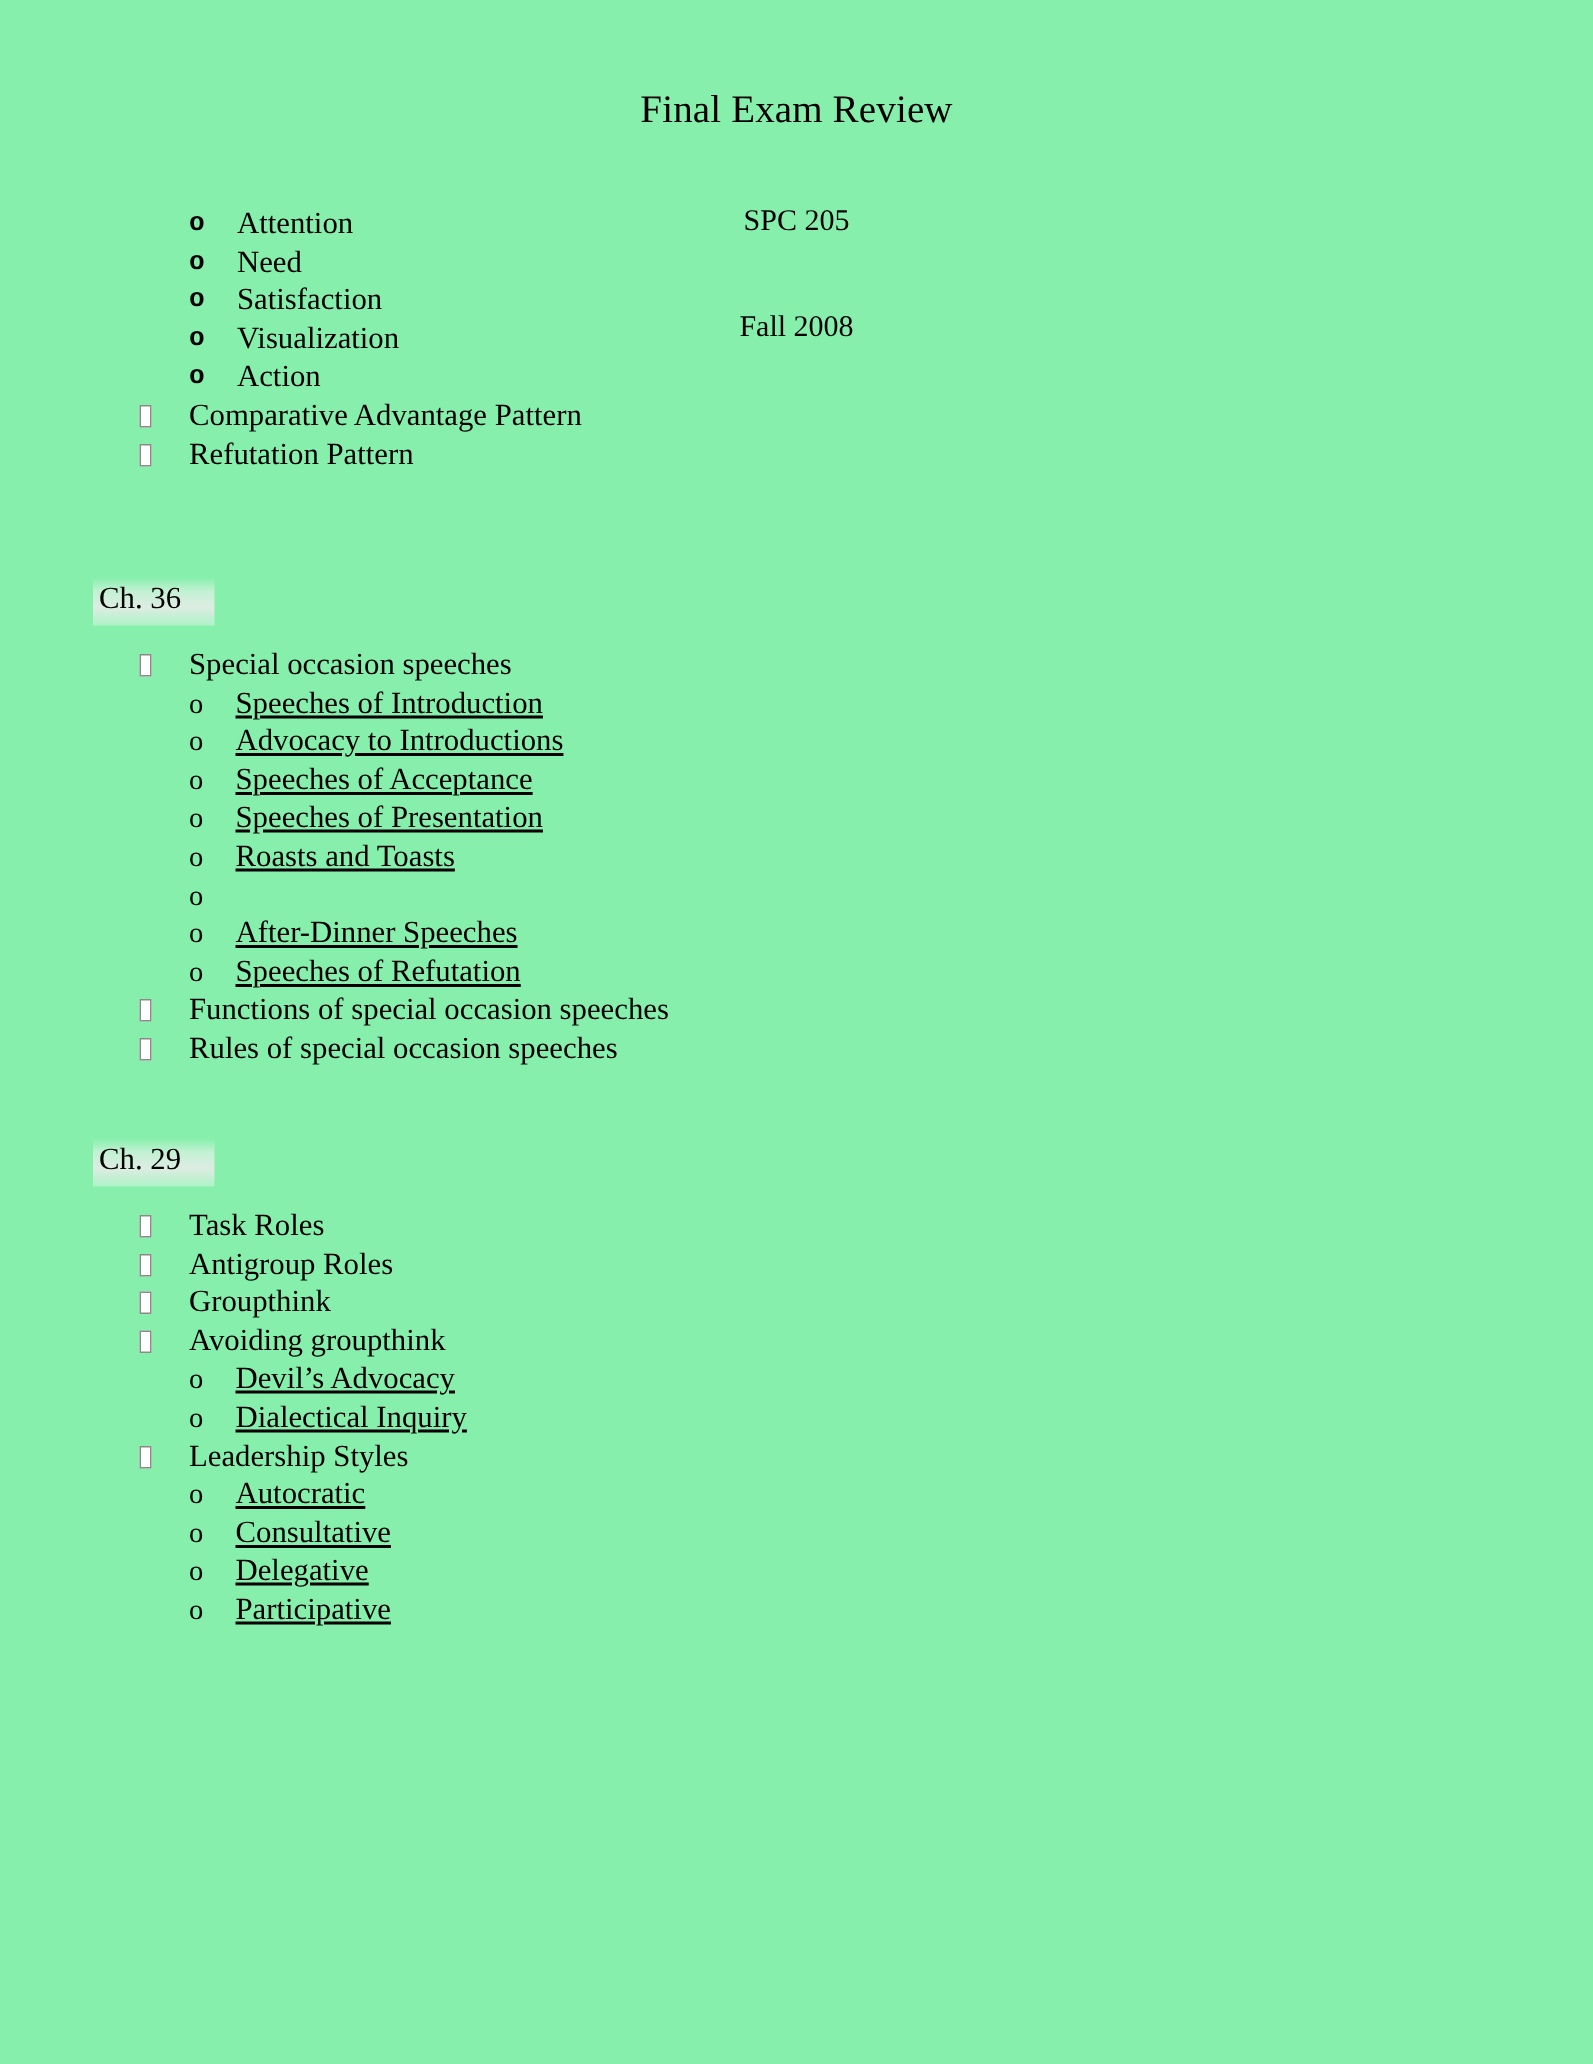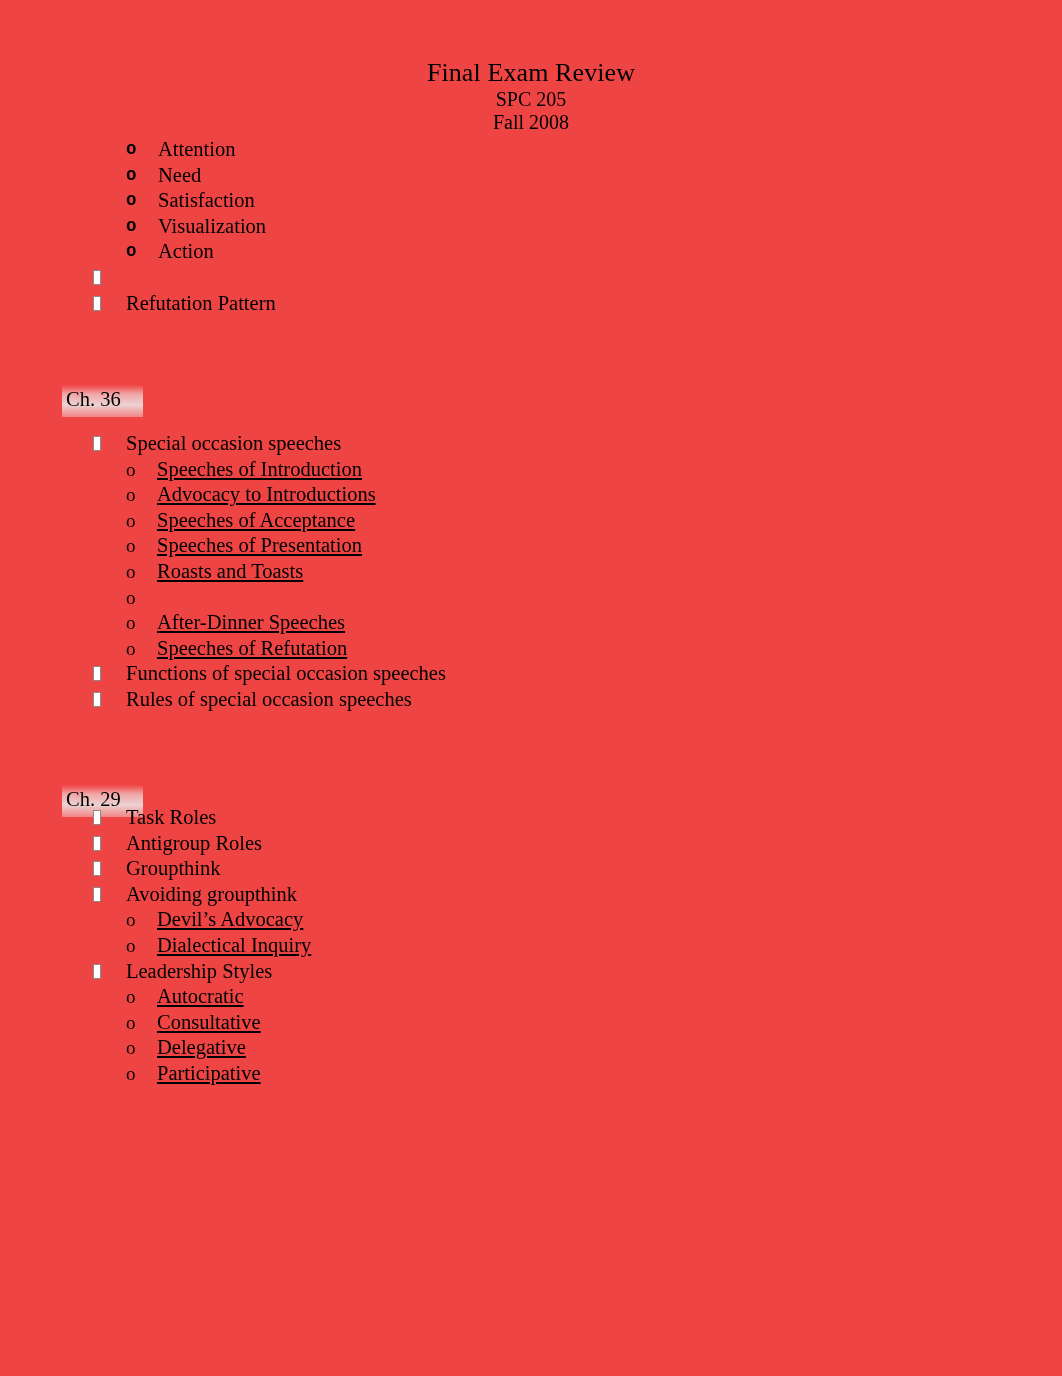--- a/index.html
+++ b/index.html
@@ -13,39 +13,40 @@
     font-family: "Liberation Serif", "DejaVu Serif", serif;
     color: #000000;
     position: relative;
     overflow: hidden;
   }
 
   .page {
     position: relative;
     width: 1062px;
     height: 1376px;
-    background: #ef4444;
+    background: #86efac;
   }
 
   
   .title-block {
     position: absolute;
     left: 0;
     top: 58px;
     width: 1062px;
     text-align: center;
   }
   .doc-title {
     font-size: 26px;
     line-height: 30px;
     letter-spacing: 0.1px;
   }
   .doc-sub {
     font-size: 20px;
     line-height: 23px;
+    margin-top: 48px;
   }
 
   
   .list {
     position: absolute;
     left: 0;
     width: 1062px;
   }
   .li {
     position: relative;
@@ -148,20 +149,21 @@
       <div class="li lvl2">
         <span class="marker">o</span>
         <span class="txt">Visualization</span>
       </div>
       <div class="li lvl2">
         <span class="marker">o</span>
         <span class="txt">Action</span>
       </div>
       <div class="li lvl1">
         <span class="marker"><span class="tofu"></span></span>
+        <span class="txt">Comparative Advantage Pattern</span>
       </div>
       <div class="li lvl1">
         <span class="marker"><span class="tofu"></span></span>
         <span class="txt">Refutation Pattern</span>
       </div>
     </div>
 
   <div class="chapter" id="heading-1" style="left:62px; top:385px;">Ch. 36</div>
   <div class="list" id="list-1" style="top:431px;">
       <div class="li lvl1">
@@ -202,21 +204,21 @@
       <div class="li lvl1">
         <span class="marker"><span class="tofu"></span></span>
         <span class="txt">Functions of special occasion speeches</span>
       </div>
       <div class="li lvl1">
         <span class="marker"><span class="tofu"></span></span>
         <span class="txt">Rules of special occasion speeches</span>
       </div>
     </div>
 
-  <div class="chapter" id="heading-2" style="left:62px; top:759px;margin-top:26px;">Ch. 29</div>
+  <div class="chapter" id="heading-2" style="left:62px; top:759px;">Ch. 29</div>
   <div class="list" id="list-2" style="top:805px;">
       <div class="li lvl1">
         <span class="marker"><span class="tofu"></span></span>
         <span class="txt">Task Roles</span>
       </div>
       <div class="li lvl1">
         <span class="marker"><span class="tofu"></span></span>
         <span class="txt">Antigroup Roles</span>
       </div>
       <div class="li lvl1">

